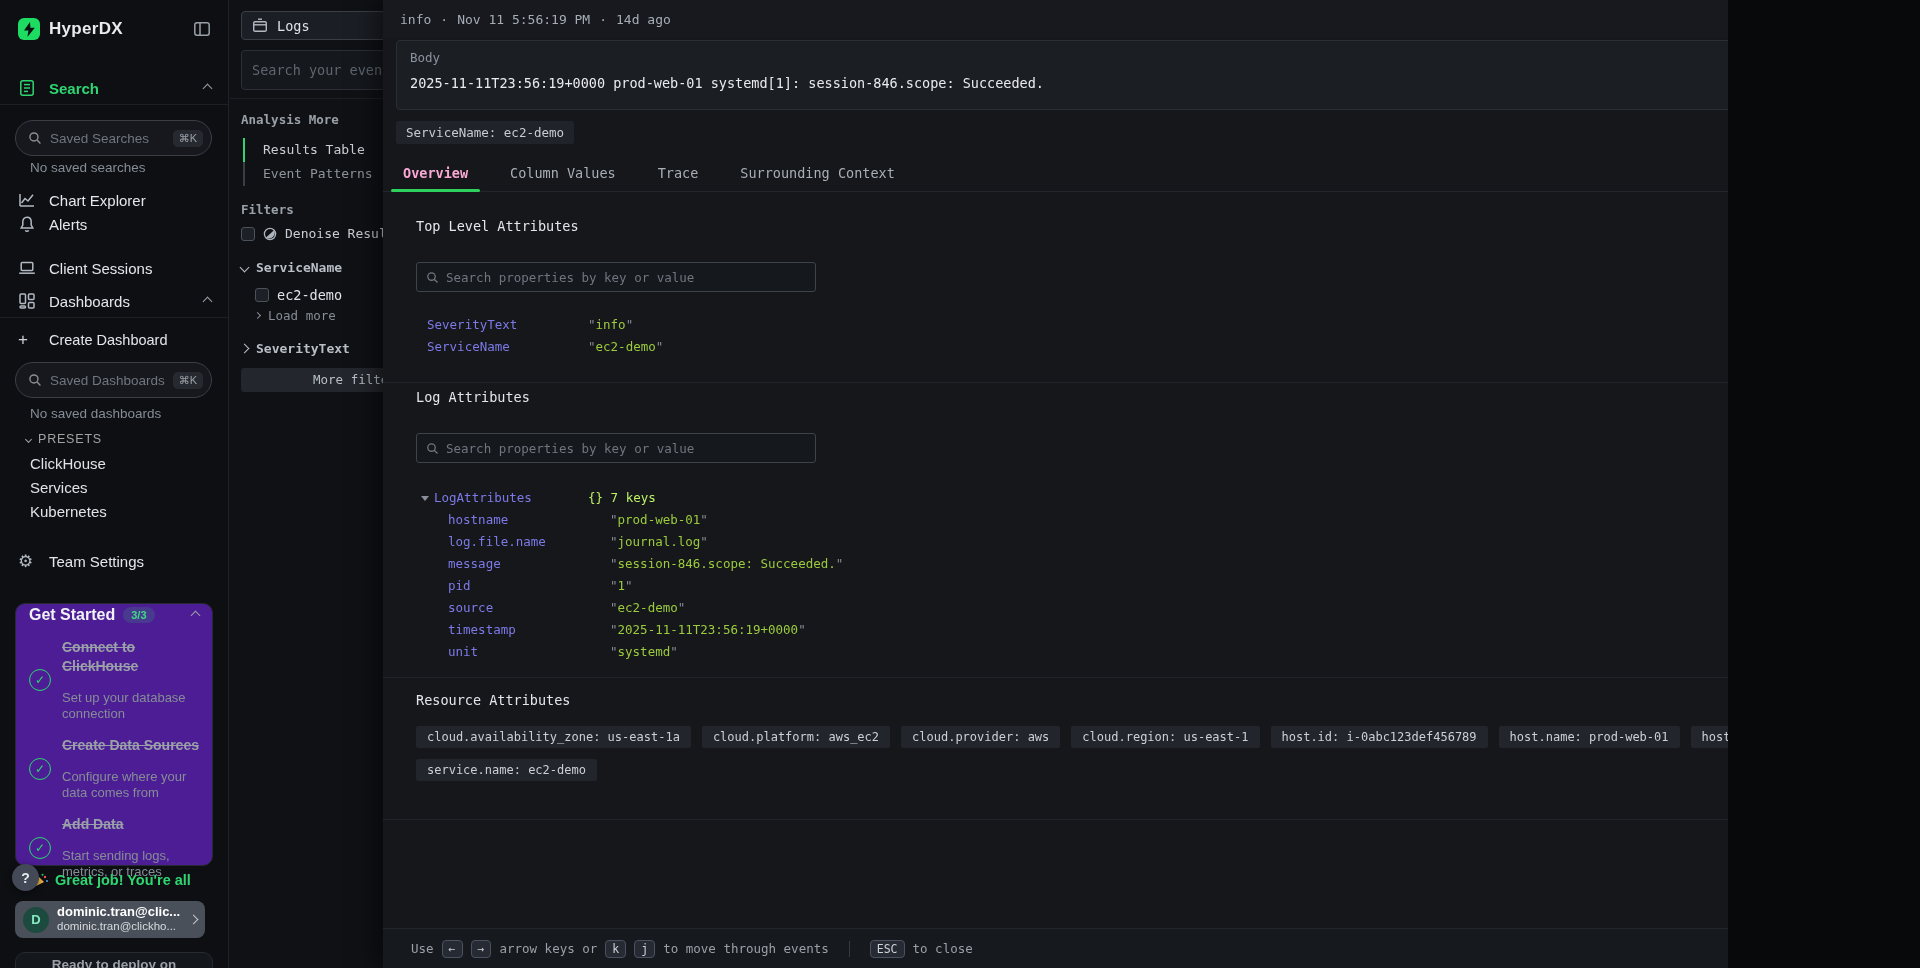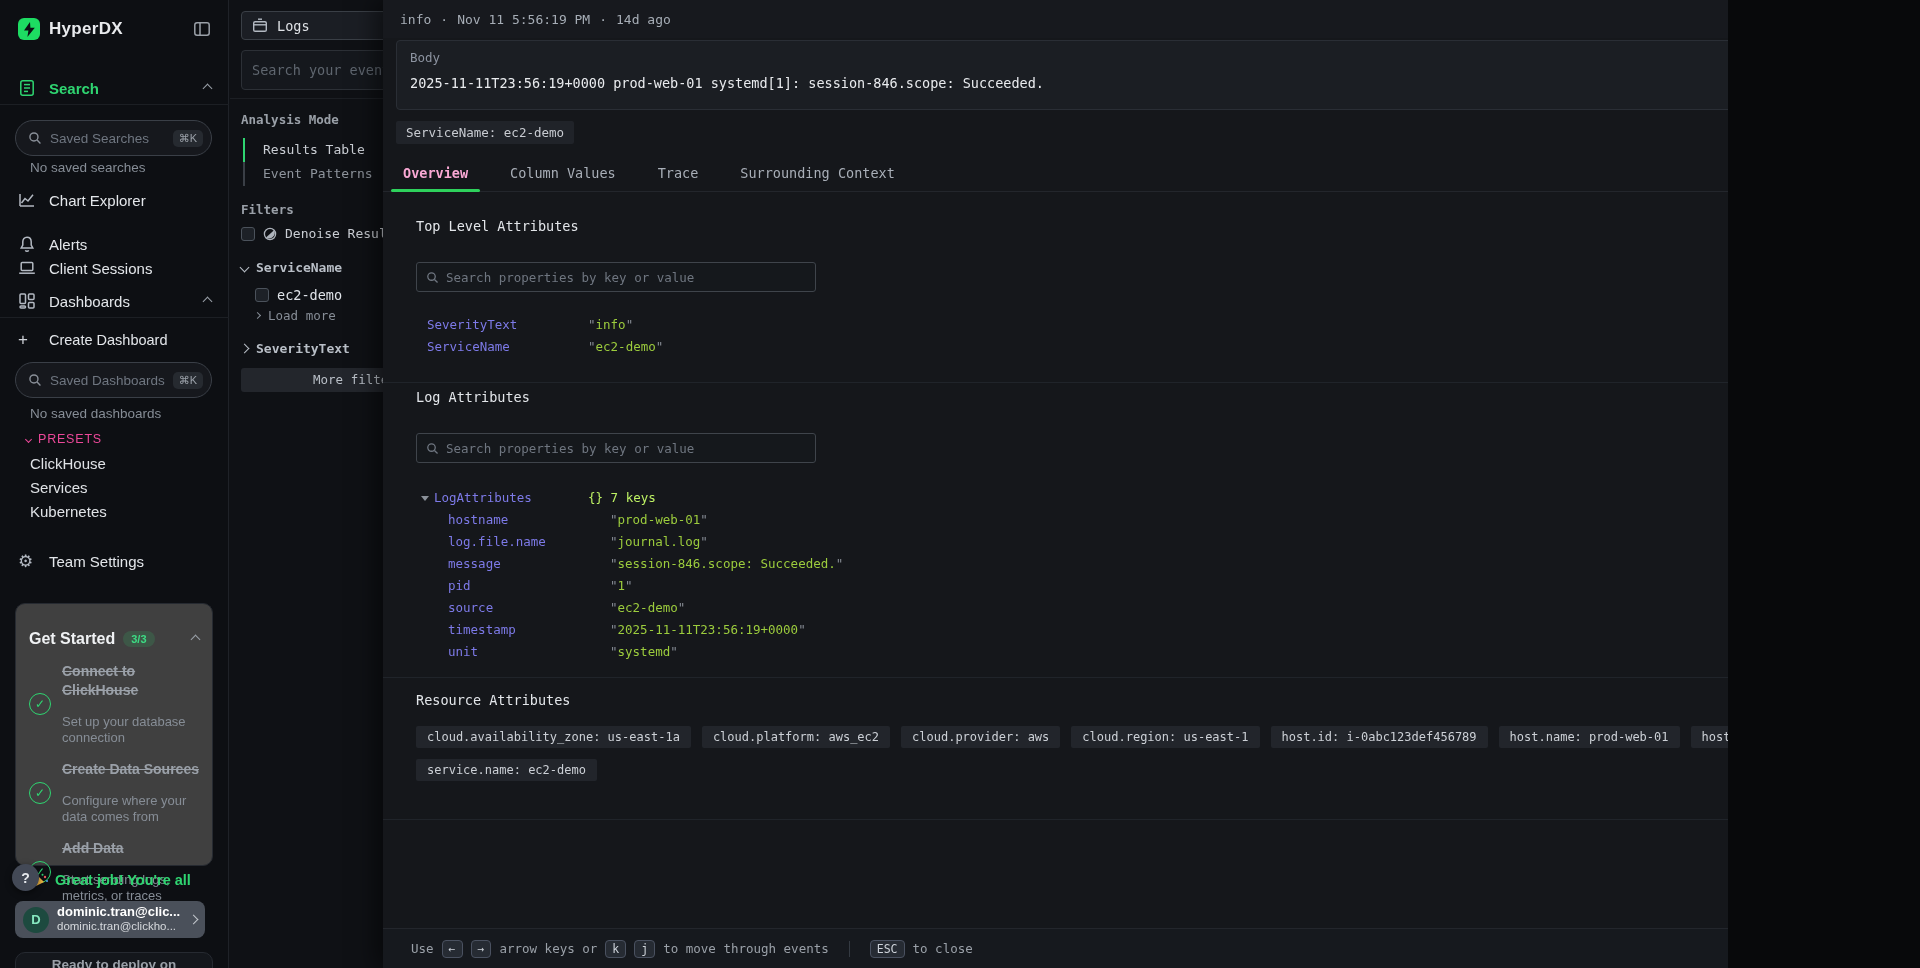--- a/index.html
+++ b/index.html
@@ -30,24 +30,24 @@
   .nav-row .chev { margin-left:auto; color:#9aa0a8; }
   .sdivider { position:absolute; left:0; width:229px; height:1px; background:#1c1f24; }
   .pill { position:absolute; left:15px; width:197px; height:36px; border:1px solid #3a3f47;
           background:#16181d; border-radius:18px; display:flex; align-items:center; padding:0 8px 0 12px; gap:8px; }
   .pill input { flex:1; min-width:0; background:transparent; border:none; outline:none;
                 color:#8a9099; font-size:13.5px; font-family:"Liberation Sans",sans-serif; }
   .pill input::placeholder { color:#6f7680; }
   .kbd-chip { background:#262a30; color:#9aa0a8; border-radius:5px; font-size:11px; padding:2px 6px; }
   .empty-note { position:absolute; left:30px; font-size:13.5px; color:#868d96; }
   .presets-row { position:absolute; left:26px; display:flex; align-items:center; gap:7px;
-                 font-size:12.5px; letter-spacing:.8px; color:#ec4899; }
+                 font-size:12.5px; letter-spacing:.8px; color:#a3a3a3; }
   .preset-item { position:absolute; left:30px; font-size:15px; color:#dfe2e6; }
-  .gs-card { position:absolute; left:15px; top:603px; width:198px; height:263px; background:#404040;
-             border:1px solid #262a31; border-radius:10px; padding:26px 13px; }
+  .gs-card { position:absolute; left:15px; top:603px; width:198px; height:263px; background:#4c1d95;
+             border:1px solid #262a31; border-radius:10px; padding:2px 13px; }
   .gs-head { display:flex; align-items:center; gap:8px; }
   .gs-title { font-size:16px; font-weight:bold; color:#f0f2f4; }
   .gs-badge { background:rgba(47,213,113,.16); color:#3ddc84; font-size:11px; font-weight:bold;
               border-radius:10px; padding:2px 8px; }
   .gs-head .chev { margin-left:auto; color:#9aa0a8; }
   .gs-items { margin-top:14px; display:flex; flex-direction:column; gap:13px; }
   .gs-item { display:flex; gap:11px; }
   .gs-check { flex:0 0 22px; width:22px; height:22px; border:1.5px solid #2fd571; border-radius:50%;
               color:#2fd571; font-size:12px; display:flex; align-items:center; justify-content:center; align-self:center; }
   .gs-item-title { font-size:14px; font-weight:bold; color:#9aa0a8; text-decoration:line-through; line-height:1.25; }
@@ -196,21 +196,21 @@
     <div class="nav-row" style="top:188px">
       <span class="nicon">
         <svg width="18" height="18" viewBox="0 0 18 18" fill="none" stroke="currentColor" stroke-width="1.5">
             <polyline points="2,15 2,3"></polyline>
             <polyline points="2,15 16,15"></polyline>
             <polyline points="3.5,12 7,7.5 10,10 15,3.8"></polyline>
           </svg>
       </span>
       <span>Chart Explorer</span>
     </div>
-    <div class="nav-row" style="top:232px">
+    <div class="nav-row" style="top:212px">
       <span class="nicon">
         <svg width="18" height="18" viewBox="0 0 18 18" fill="none" stroke="currentColor" stroke-width="1.5">
             <path d="M9 2.2c-2.6 0-4.2 1.9-4.2 4.6v3.2L3.2 13h11.6l-1.6-3v-3.2c0-2.7-1.6-4.6-4.2-4.6z"></path>
             <path d="M7.4 15.2a1.7 1.7 0 0 0 3.2 0"></path>
           </svg>
       </span>
       <span>Alerts</span>
     </div>
     <div class="nav-row" style="top:256px">
       <span class="nicon">
@@ -324,21 +324,21 @@
           <line x1="1.7" y1="6.8" x2="14.3" y2="6.8"></line>
           <line x1="6" y1="1.2" x2="10" y2="1.2"></line>
         </svg>
       <span>Logs</span>
     </div>
     <div class="mid-search">
       <input readonly="" placeholder="Search your events" style="">
     </div>
     <div class="mid-divider"></div>
 
-    <div class="mid-label" style="top:112px">Analysis Mode</div>
+    <div class="mid-label" style="top:112px">Analysis More</div>
     <div class="mode-list">
       <div class="mode-item active">Results Table</div>
       <div class="mode-item">Event Patterns</div>
     </div>
 
     <div class="mid-label" style="top:202px">Filters</div>
     <div class="check-row" style="left:11px; top:226px">
       <span class="checkbox"></span>
       <svg width="14" height="14" viewBox="0 0 14 14">
           <circle cx="7" cy="7" r="5.6" fill="none" stroke="#aeb4bc" stroke-width="1.3"></circle>

